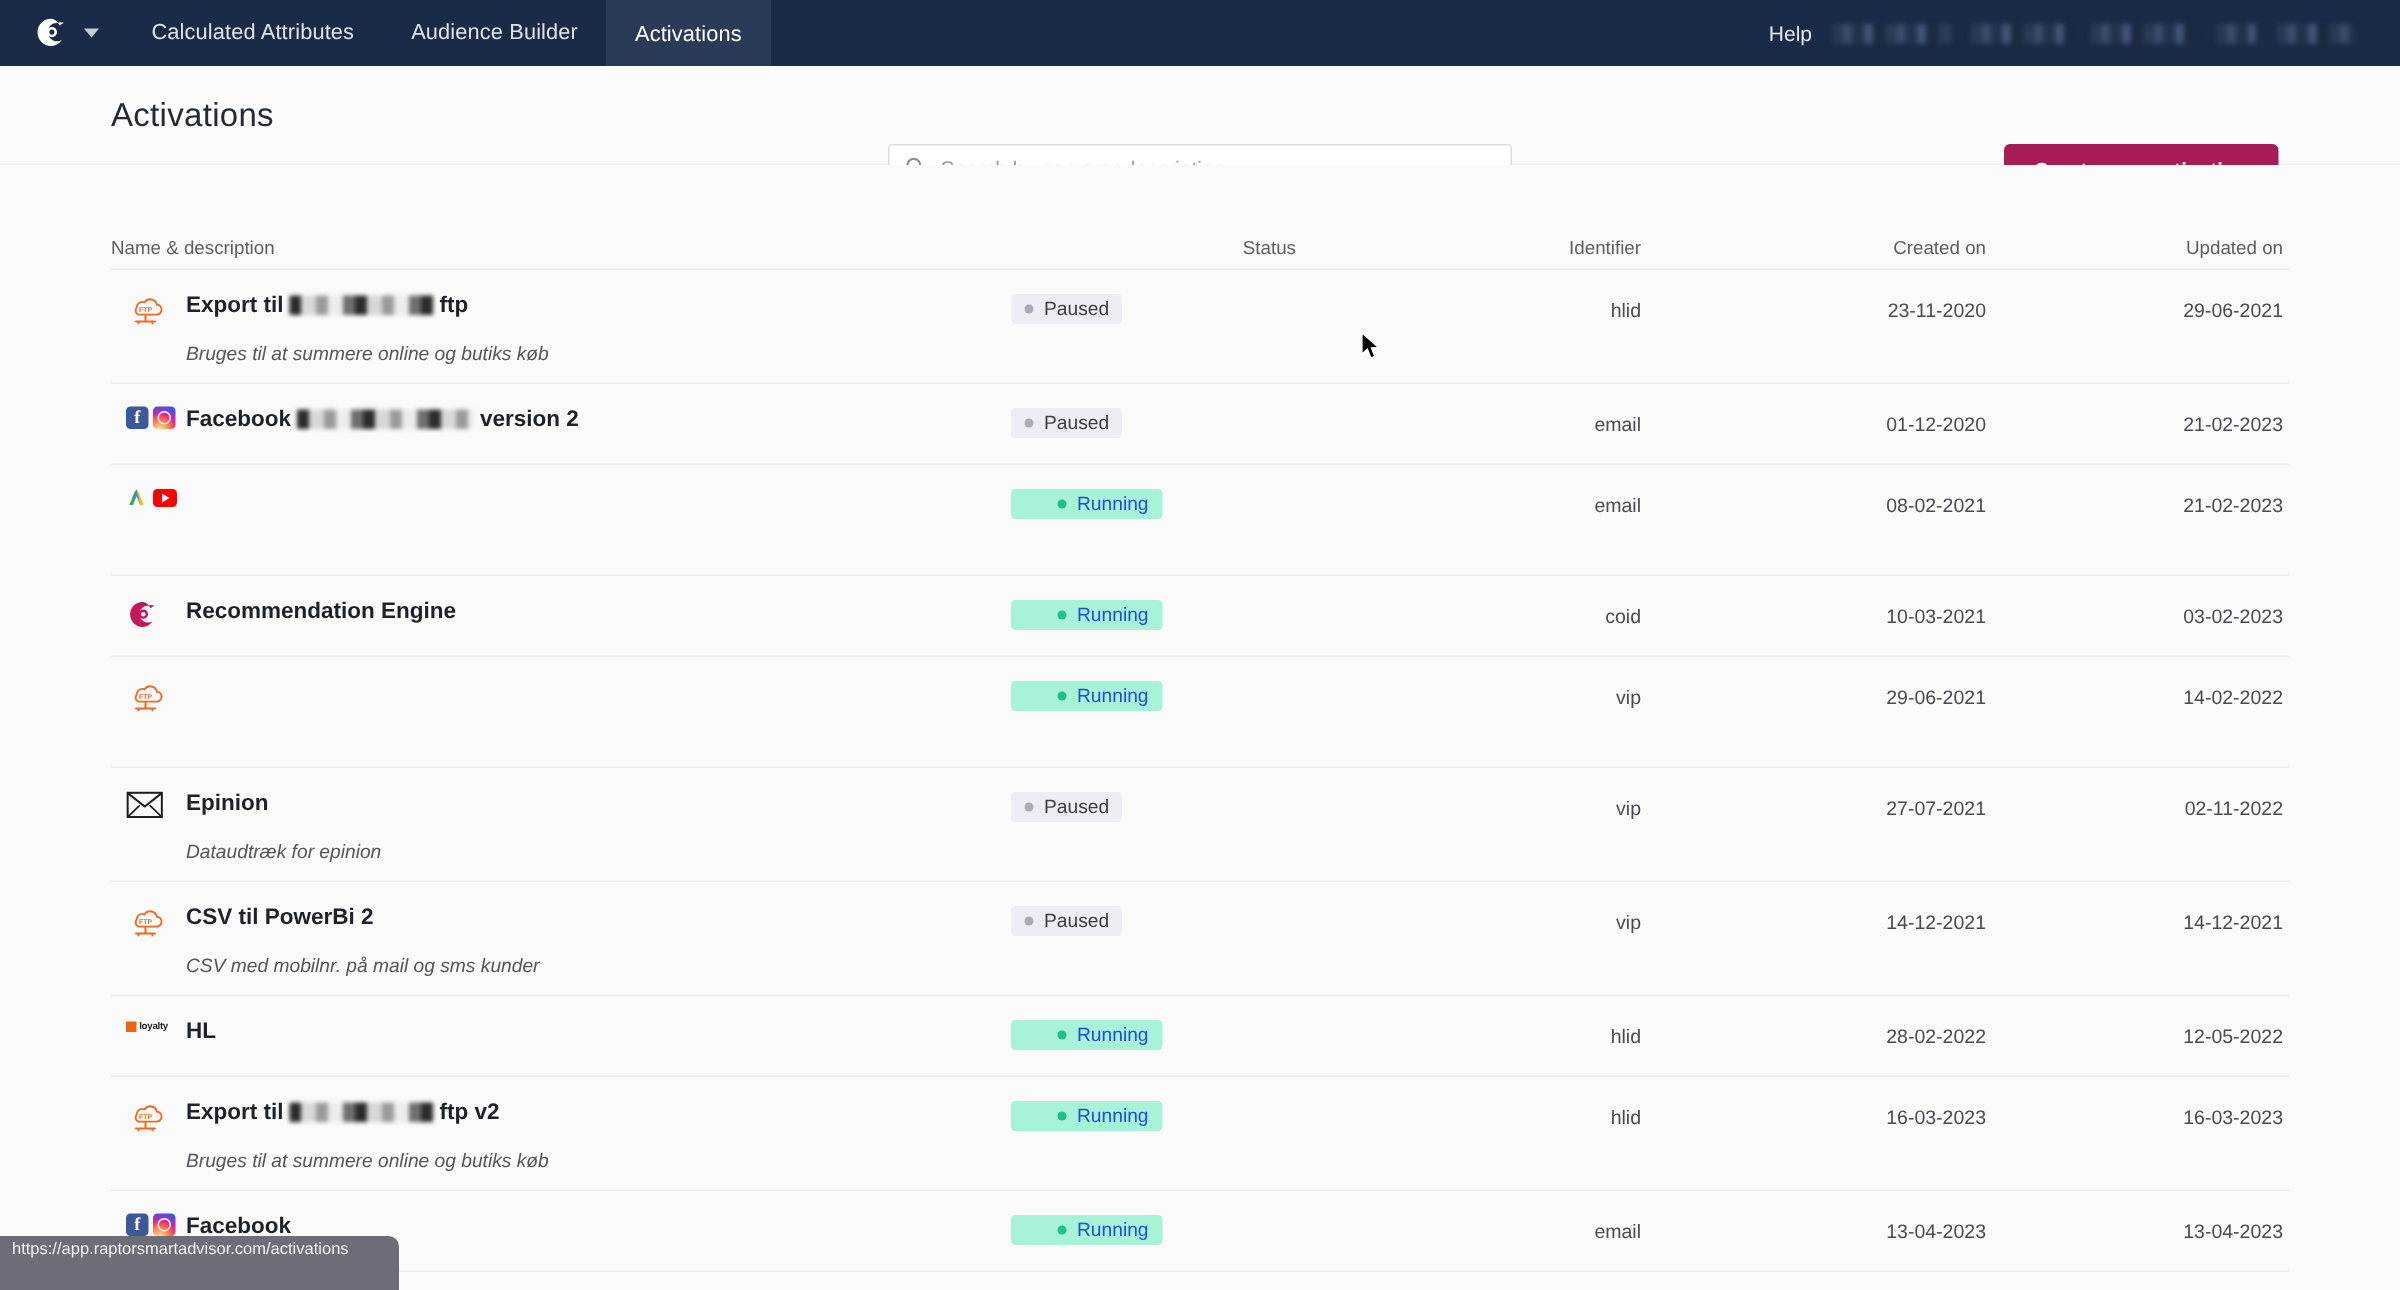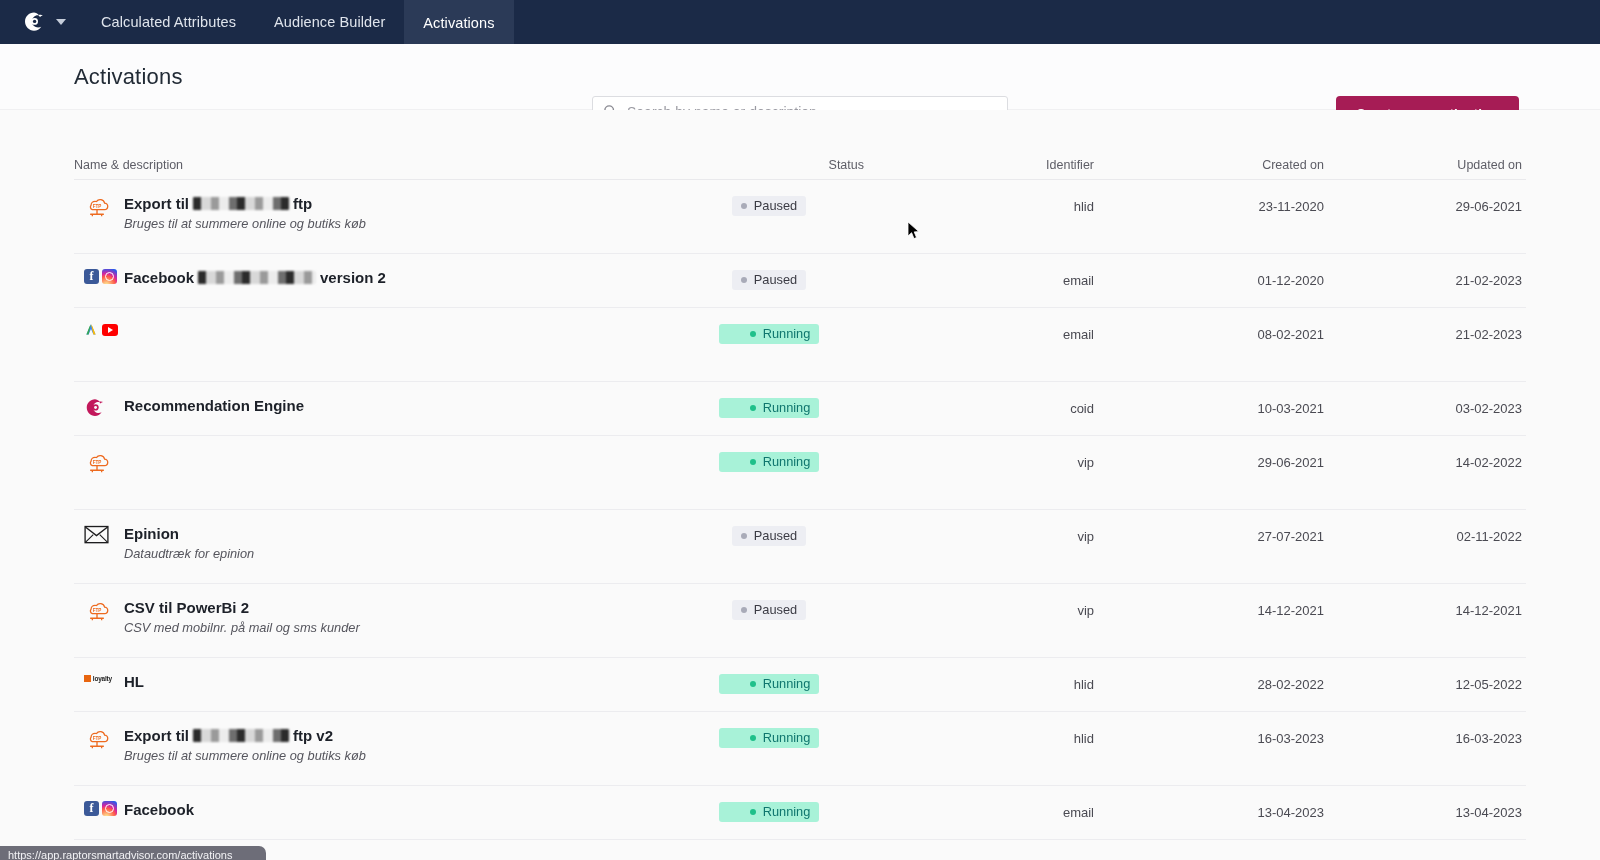--- a/index.html
+++ b/index.html
@@ -171,21 +171,21 @@
   .name-line {
     font-size: 15px;
     font-weight: bold;
     color: #1d2129;
     display: flex;
     align-items: center;
     gap: 0px;
     white-space: nowrap;
   }
   .desc-line {
-    margin-top: 4px;
+    margin-top: 16px;
     font-size: 12.8px;
     font-style: italic;
     color: #55555d;
   }
   .redact-l {
     display: inline-block;
     height: 13px;
     vertical-align: middle;
     margin: 0 4px;
     border-radius: 1px;
@@ -196,34 +196,34 @@
         #9a9a9a 18px, #9a9a9a 26px,
         #ececec 26px, #ececec 36px,
         #6e6e6e 36px, #6e6e6e 44px);
     filter: blur(1.3px);
   }
   .redact-l.w1 { width: 96px; }
   .redact-l.w2 { width: 118px; }
   .redact-l.w3 { width: 88px; }
   .redact-l.w4 { width: 96px; }
 
-  .cell-status { width: 190px; display: flex; justify-content: center; padding-top: 2px; }
+  .cell-status { width: 190px; display: flex; justify-content: flex-start; padding-top: 2px; }
   .badge {
     display: inline-flex;
     align-items: center;
     gap: 7px;
     height: 20px;
     padding: 0 9px;
     border-radius: 3px;
     font-size: 12.8px;
     line-height: 20px;
     white-space: nowrap;
   }
   .badge .dot { width: 6px; height: 6px; border-radius: 50%; flex: none; }
-  .badge.running { background: #a8f2d8; color: #0f766e; padding-left: 31px; }
+  .badge.running { background: #a8f2d8; color: #1d4ed8; padding-left: 31px; }
   .badge.running .dot { background: #1fc08a; }
   .badge.paused  { background: #edeef3; color: #3b3b44; }
   .badge.paused .dot { background: #a9abb8; }
 
   .cell-ident, .cell-created, .cell-updated {
     font-size: 13px;
     color: #4a4a52;
     padding-top: 5px;
   }
   .cell-ident   { width: 230px; text-align: right; }
@@ -250,21 +250,21 @@
     width: 28px; height: 11px;
     display:flex; align-items:center; gap:2px;
   }
   .loy-sq { width: 7px; height: 7px; background:#e8650f; display:block; }
   .loy-txt { font-size: 6.5px; font-weight: bold; color:#1d1d1d; letter-spacing:-.2px; }
 
   
   .status-strip {
     position: absolute;
     left: 0; bottom: 0;
-    width: 266px; height: 14px;
+    width: 266px; height: 36px;
     background: #6d6d78;
     border-top-right-radius: 7px;
     color: #f2f2f5;
     font-size: 11px;
     padding: 3px 8px 0 8px;
     overflow: hidden;
     white-space: nowrap;
     filter: blur(.4px);
   }
 
@@ -283,20 +283,28 @@
     </svg>
     <span class="chev"></span>
   </div>
 
   <div class="nav-links">
     <div class="nav-link">Calculated Attributes</div>
     <div class="nav-link">Audience Builder</div>
     <div class="nav-link active">Activations</div>
   </div>
 
+  <div class="nav-right">
+    <span class="nav-help">Help</span>
+    <span class="redact r1"></span>
+    <span class="redact r2"></span>
+    <span class="redact r3"></span>
+    <span class="redact r4"></span>
+    <span class="redact r5"></span>
+  </div>
 </div>
 
 <div class="page-header">
   <div class="page-title">Activations</div>
 
   <div class="search-box">
     <svg width="15" height="15" viewBox="0 0 16 16">
       <circle cx="6.6" cy="6.6" r="4.6" fill="none" stroke="#8b8b93" stroke-width="1.5"></circle>
       <line x1="10.2" y1="10.2" x2="14.2" y2="14.2" stroke="#8b8b93" stroke-width="1.6" stroke-linecap="round"></line>
     </svg>

